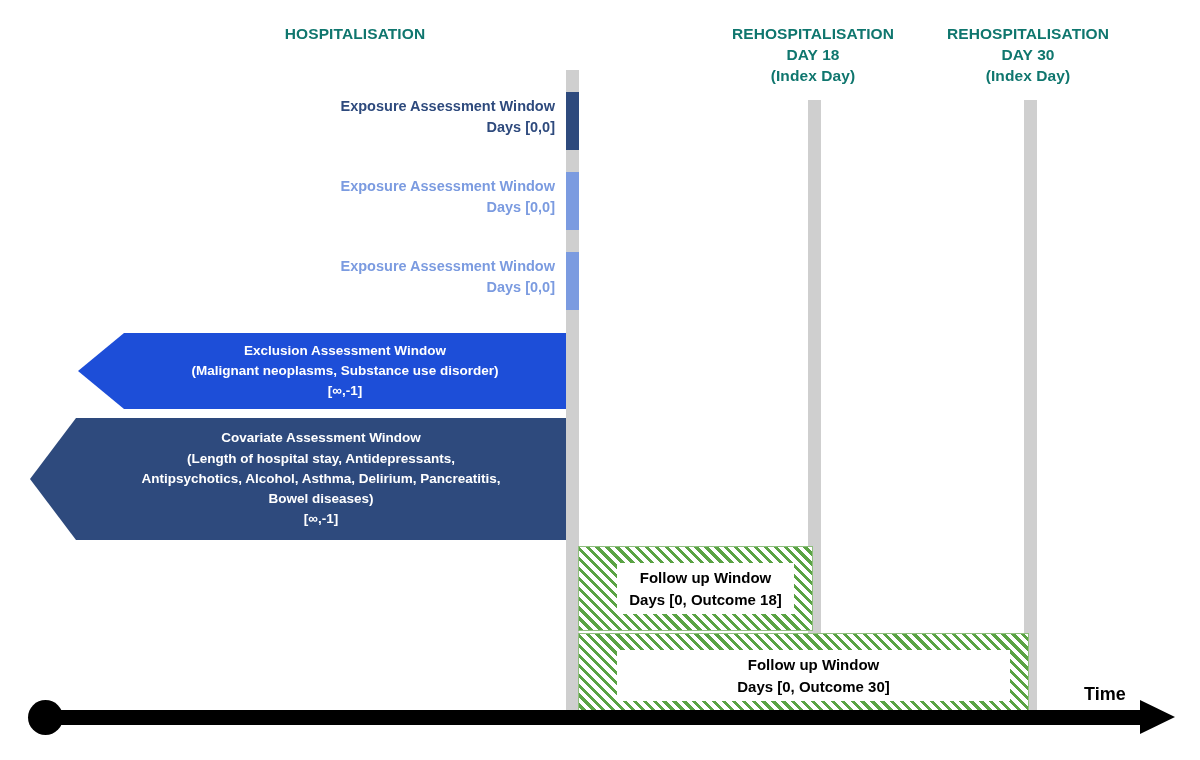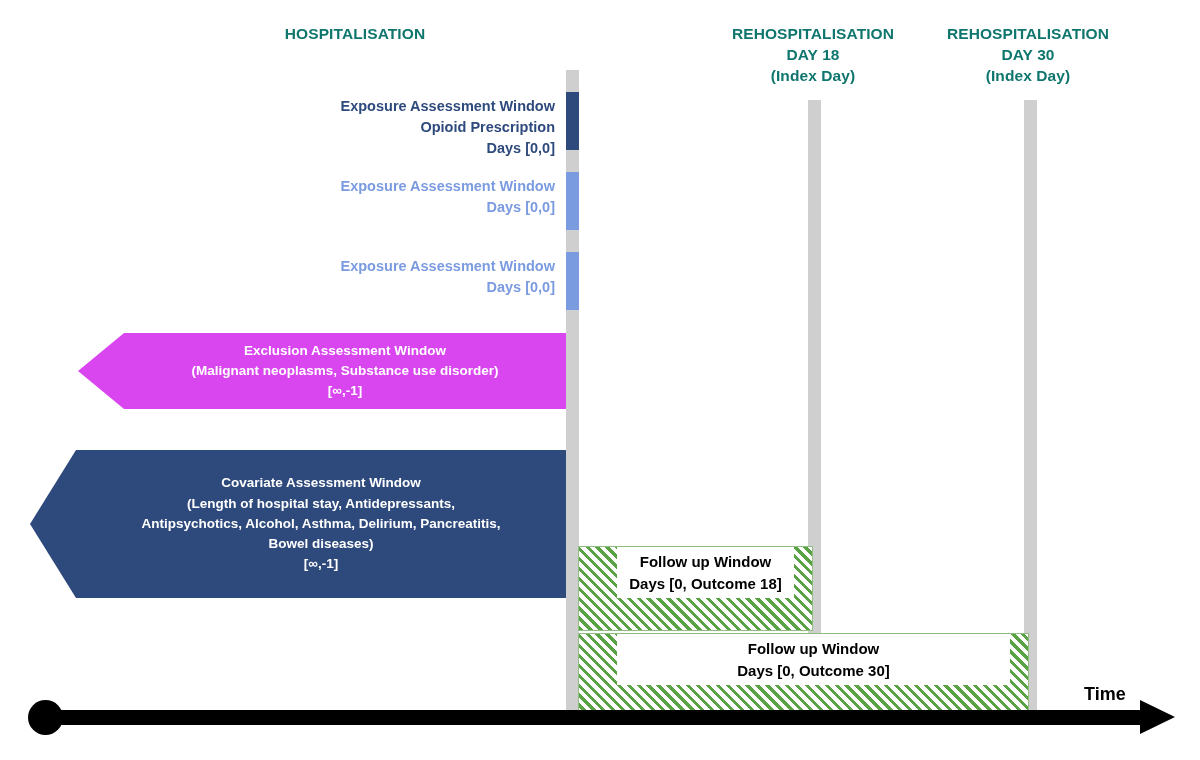--- a/index.html
+++ b/index.html
@@ -76,20 +76,21 @@
     position: absolute;
     box-sizing: border-box;
     background-color: #ffffff;
     background-image: repeating-linear-gradient(
       45deg,
       #5aa344 0px, #5aa344 3px,
       #ffffff 3px, #ffffff 7px
     );
     border: 1px solid #8fbf7e;
     display: flex;
+    align-items: center;
     justify-content: center;
     padding-left: 20px;
   }
   .fu-inner {
     background: #ffffff;
     width: calc(100% - 36px);
     height: calc(100% - 32px);
     display: flex;
     flex-direction: column;
     align-items: center;
@@ -163,47 +164,46 @@
   <div class="vline" style="left:566px; top:70px; height:648px;"></div>
   <div class="vline" style="left:808px; top:100px; height:618px;"></div>
   <div class="vline" style="left:1024px; top:100px; height:618px;"></div>
 
   <div class="expo-seg" style="left:566px; top:92px; height:58px; background:#2e4a7d;"></div>
   <div class="expo-seg" style="left:566px; top:172px; height:58px; background:#7b9be0;"></div>
   <div class="expo-seg" style="left:566px; top:252px; height:58px; background:#7b9be0;"></div>
 
   <div class="expo-label" style="left:186px; top:96px; width:369px; color:#2e4a7d;">
     <span>Exposure Assessment Window</span>
-    <span>Opioid Prescription</span>
     <span>Days [0,0]</span>
   </div>
 
   <div class="expo-label" style="left:186px; top:176px; width:369px; color:#7b9be0;">
     <span>Exposure Assessment Window</span>
     <span>Days [0,0]</span>
   </div>
 
   <div class="expo-label" style="left:186px; top:256px; width:369px; color:#7b9be0;">
     <span>Exposure Assessment Window</span>
     <span>Days [0,0]</span>
   </div>
 
   <div class="arrow-win" style="left:78px; top:333px; width:488px; height:76px;
-              background:#d946ef;
+              background:#1d4ed8;
               clip-path: polygon(46px 0, 100% 0, 100% 100%, 46px 100%, 0 50%);">
     <div class="txt">
       <span>Exclusion Assessment  Window</span>
       <span>(Malignant neoplasms, Substance use disorder)</span>
       <span>[∞,-1]</span>
     </div>
   </div>
 
-  <div class="arrow-win" style="left:30px; top:418px; width:536px; height:148px;
+  <div class="arrow-win" style="left:30px; top:418px; width:536px; height:122px;
               background:#2e4a7d;
-              clip-path: polygon(46px 0, 100% 0, 100% 100%, 46px 100%, 0 50%); margin-top: 32px;">
+              clip-path: polygon(46px 0, 100% 0, 100% 100%, 46px 100%, 0 50%);">
     <div class="txt">
       <span>Covariate Assessment  Window</span>
       <span>(Length of hospital stay, Antidepressants,</span>
       <span>Antipsychotics, Alcohol, Asthma, Delirium, Pancreatitis,</span>
       <span>Bowel diseases)</span>
       <span>[∞,-1]</span>
     </div>
   </div>
 
   <div class="fu-win" style="left:578px; top:546px; width:235px; height:85px;">

